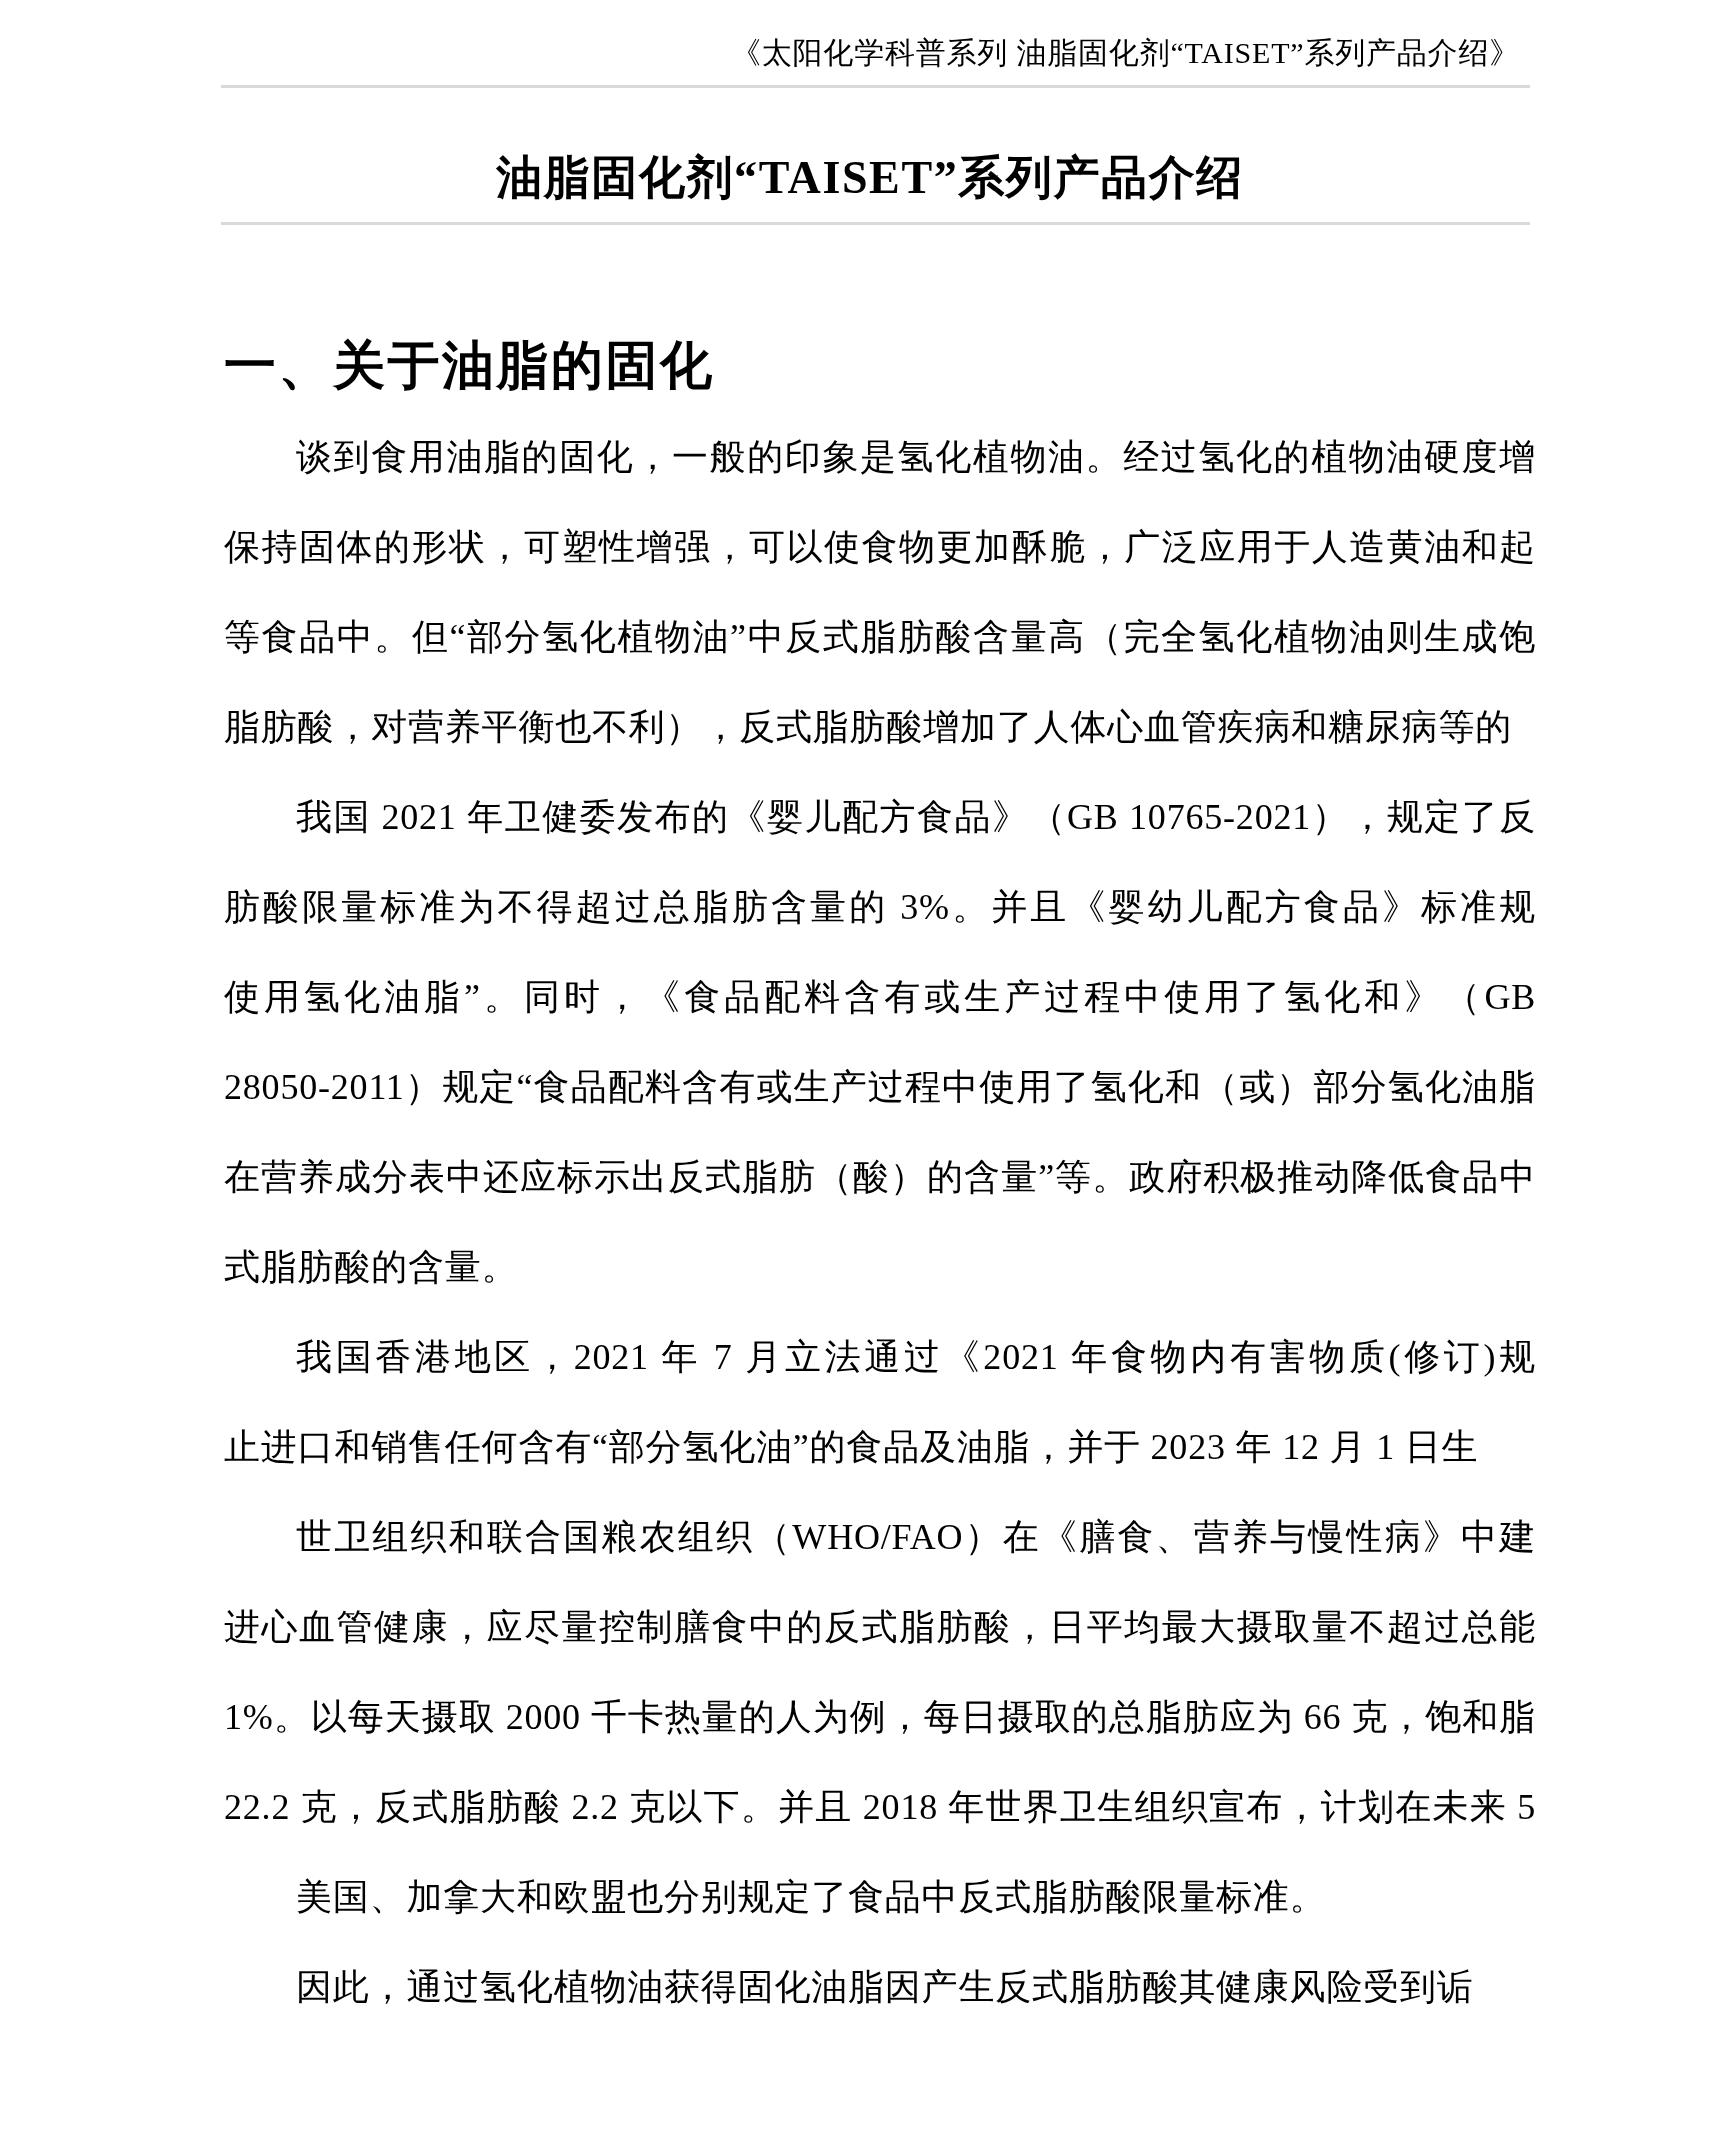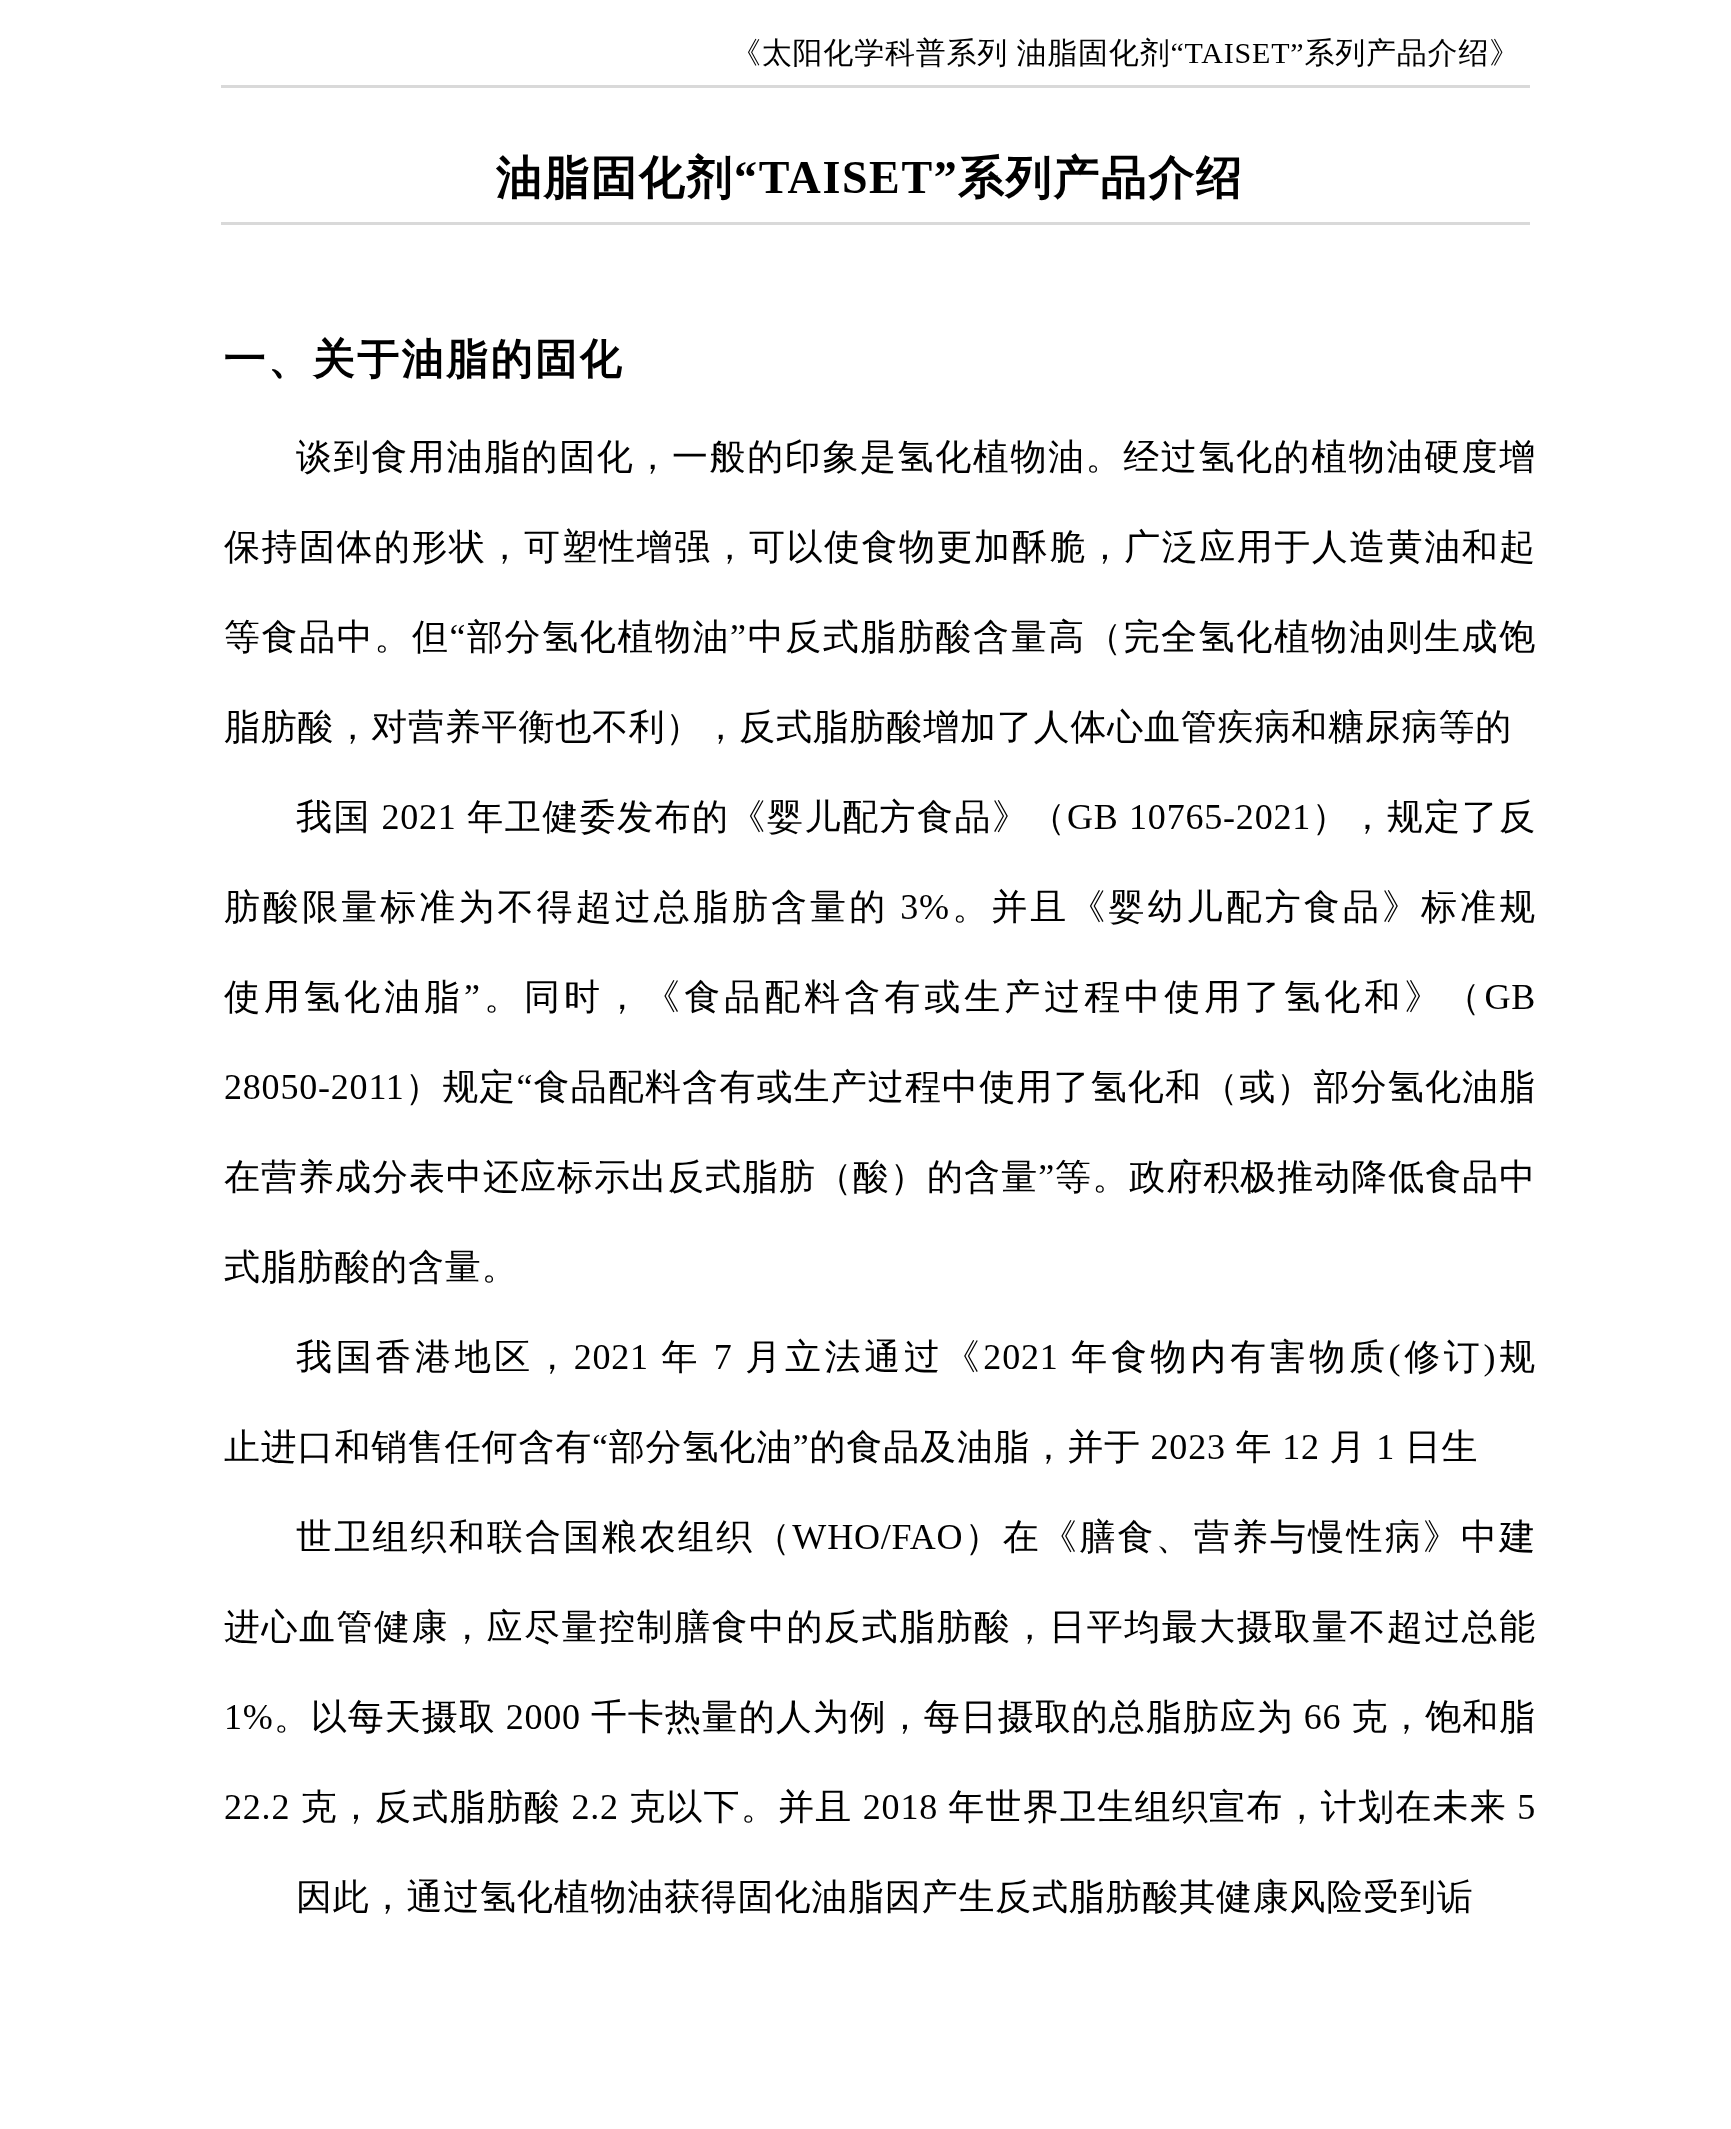--- a/index.html
+++ b/index.html
@@ -39,21 +39,21 @@
     text-align: center;
     font-size: 46px;
     font-weight: 700;
     letter-spacing: 1.6px;
     white-space: nowrap;
   }
   .section-heading {
     position: absolute;
     top: 331px;
     left: 224px;
-    font-size: 42px;
+    font-size: 52px;
     font-weight: 700;
     font-family: "Liberation Sans", "DejaVu Sans", sans-serif;
     letter-spacing: 2.5px;
     white-space: nowrap;
   }
   .body-text {
     position: absolute;
     top: 412px;
     left: 224px;
     width: 1312px;
@@ -99,15 +99,16 @@
     <div class="line justify"><span>使用氢化油脂”。同时，《食品配料含有或生产过程中使用了氢化和》（GB</span></div>
     <div class="line justify"><span>28050-2011）规定“食品配料含有或生产过程中使用了氢化和（或）部分氢化油脂时，</span></div>
     <div class="line justify"><span>在营养成分表中还应标示出反式脂肪（酸）的含量”等。政府积极推动降低食品中反</span></div>
     <div class="line"><span>式脂肪酸的含量。</span></div>
     <div class="line justify indent"><span>我国香港地区，2021 年 7 月立法通过《2021 年食物内有害物质(修订)规例》，禁</span></div>
     <div class="line"><span>止进口和销售任何含有“部分氢化油”的食品及油脂，并于 2023 年 12 月 1 日生效。</span></div>
     <div class="line justify indent"><span>世卫组织和联合国粮农组织（WHO/FAO）在《膳食、营养与慢性病》中建议，为增</span></div>
     <div class="line justify"><span>进心血管健康，应尽量控制膳食中的反式脂肪酸，日平均最大摄取量不超过总能量的</span></div>
     <div class="line justify"><span>1%。以每天摄取 2000 千卡热量的人为例，每日摄取的总脂肪应为 66 克，饱和脂肪酸</span></div>
     <div class="line justify"><span>22.2 克，反式脂肪酸 2.2 克以下。并且 2018 年世界卫生组织宣布，计划在未来 5 年在</span></div>
+    <div class="line indent"><span>美国、加拿大和欧盟也分别规定了食品中反式脂肪酸限量标准。</span></div>
     <div class="line indent"><span>因此，通过氢化植物油获得固化油脂因产生反式脂肪酸其健康风险受到诟病。</span></div>
   </div>
 
 
 </body></html>

